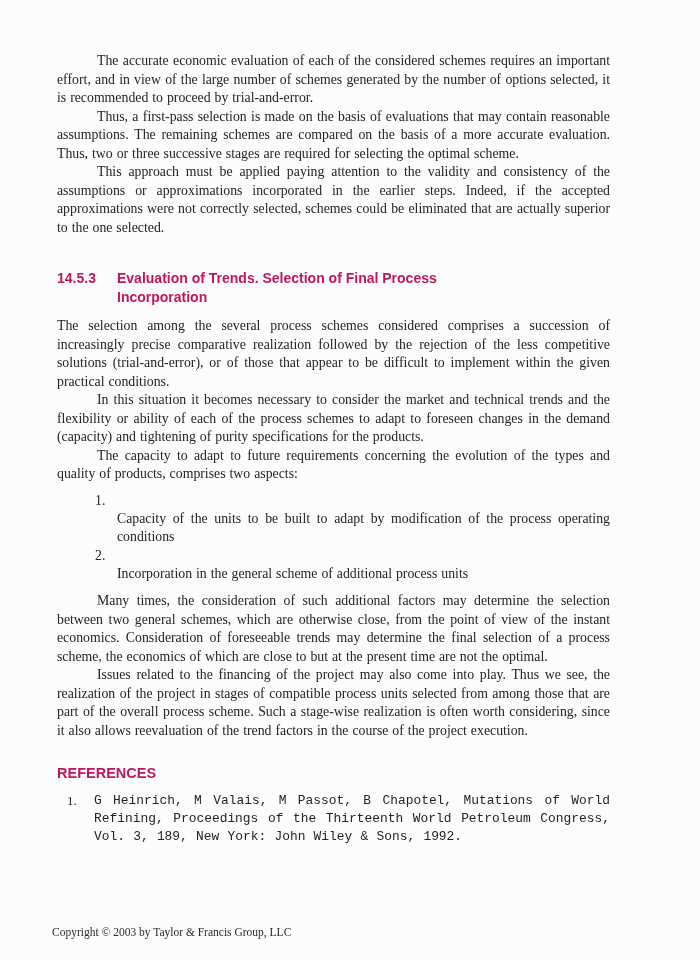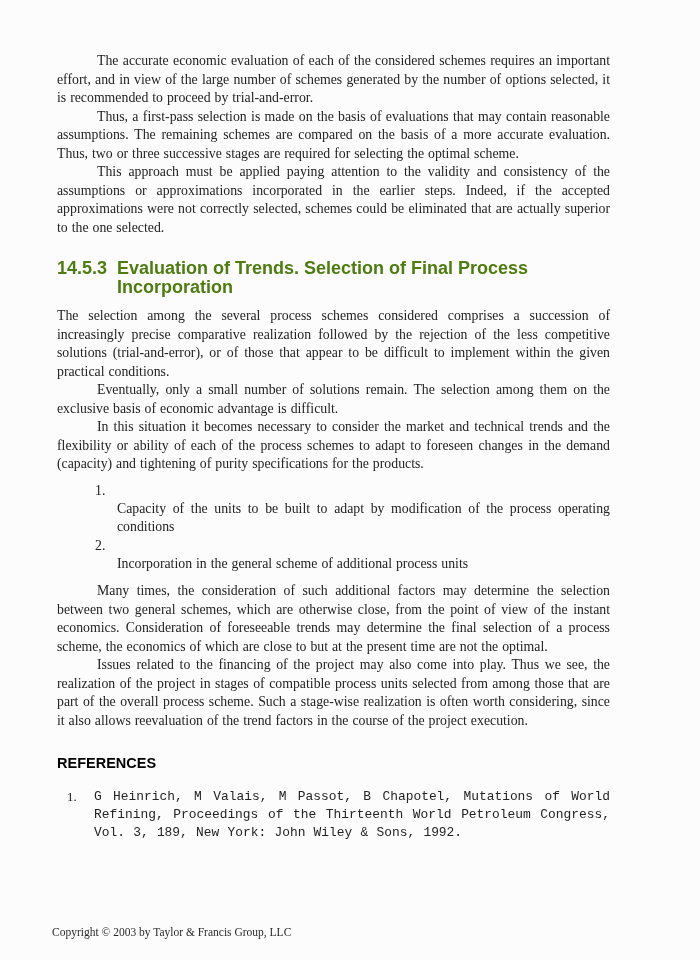--- a/index.html
+++ b/index.html
@@ -26,27 +26,27 @@
     font-size: 13.8px;
     line-height: 18.5px;
     text-align: justify;
     word-spacing: 0.5px;
   }
   p.indent {
     text-indent: 40px;
   }
   .section-heading {
     display: flex;
-    margin-top: 22px;
+    margin-top: 32px;
     margin-bottom: 10px;
     font-family: "Liberation Sans", sans-serif;
     font-weight: bold;
-    font-size: 18px;
+    font-size: 14px;
     line-height: 19px;
-    color: #4d7c0f;
+    color: #be185d;
   }
   .section-number {
     width: 60px;
     flex: 0 0 60px;
   }
   .section-title span {
     display: block;
   }
   .aspect-list {
     margin-top: 8px;
@@ -62,26 +62,26 @@
     flex: 0 0 22px;
   }
   .aspect-text {
     flex: 1 1 auto;
     text-align: justify;
     word-spacing: 0.5px;
     margin-top: 18px;
   }
   .references-heading {
     margin-top: 24px;
-    margin-bottom: 15px;
+    margin-bottom: 9px;
     font-family: "Liberation Sans", sans-serif;
     font-weight: bold;
     font-size: 14.5px;
     line-height: 19px;
-    color: #000000;
+    color: #be185d;
   }
   .reference-item {
     display: flex;
     margin-left: 10px;
     font-size: 12.9px;
     line-height: 18px;
   }
   .reference-num {
     flex: 0 0 27px;
   }
@@ -111,22 +111,22 @@
 
   <div class="section-heading">
     <span class="section-number">14.5.3</span>
     <span class="section-title">
       <span>Evaluation of Trends. Selection of Final Process</span>
       <span>Incorporation</span>
     </span>
   </div>
 
   <p class="body-p">The selection among the several process schemes considered comprises a succession of increasingly precise comparative realization followed by the rejection of the less competitive solutions (trial-and-error), or of those that appear to be difficult to implement within the given practical conditions.</p>
-  <p class="body-p indent">Eventually, only a small number of solutions remain. The selection among them on the exclusive basis of economic advantage is difficult.</p>
   <p class="body-p indent">In this situation it becomes necessary to consider the market and technical trends and the flexibility or ability of each of the process schemes to adapt to foreseen changes in the demand (capacity) and tightening of purity specifications for the products.</p>
+  <p class="body-p indent">The capacity to adapt to future requirements concerning the evolution of the types and quality of products, comprises two aspects:</p>
 
   <div class="aspect-list">
     <div class="aspect-item">
       <span class="aspect-num">1.</span>
       <span class="aspect-text">Capacity of the units to be built to adapt by modification of the process operating conditions</span>
     </div>
     <div class="aspect-item">
       <span class="aspect-num">2.</span>
       <span class="aspect-text">Incorporation in the general scheme of additional process units</span>
     </div>

